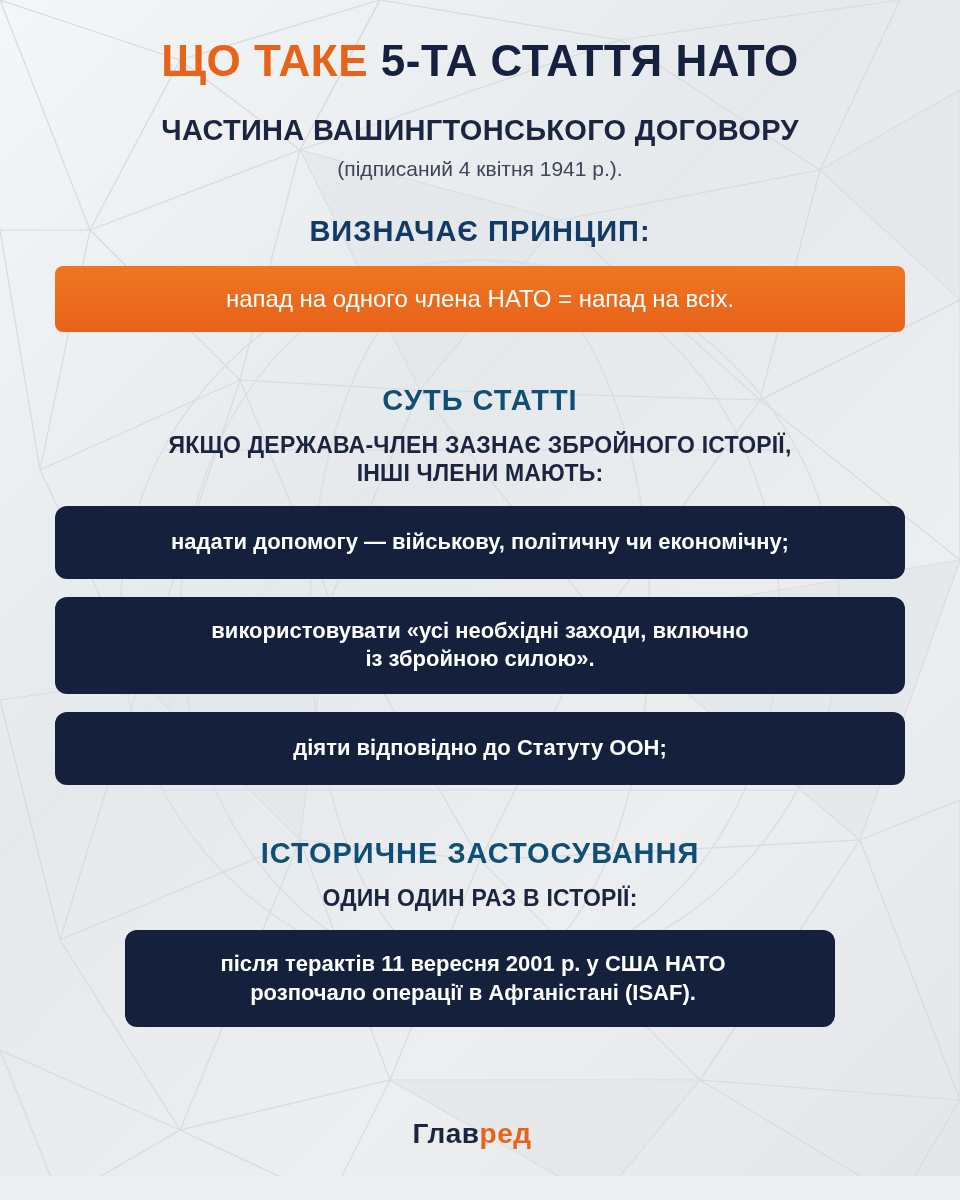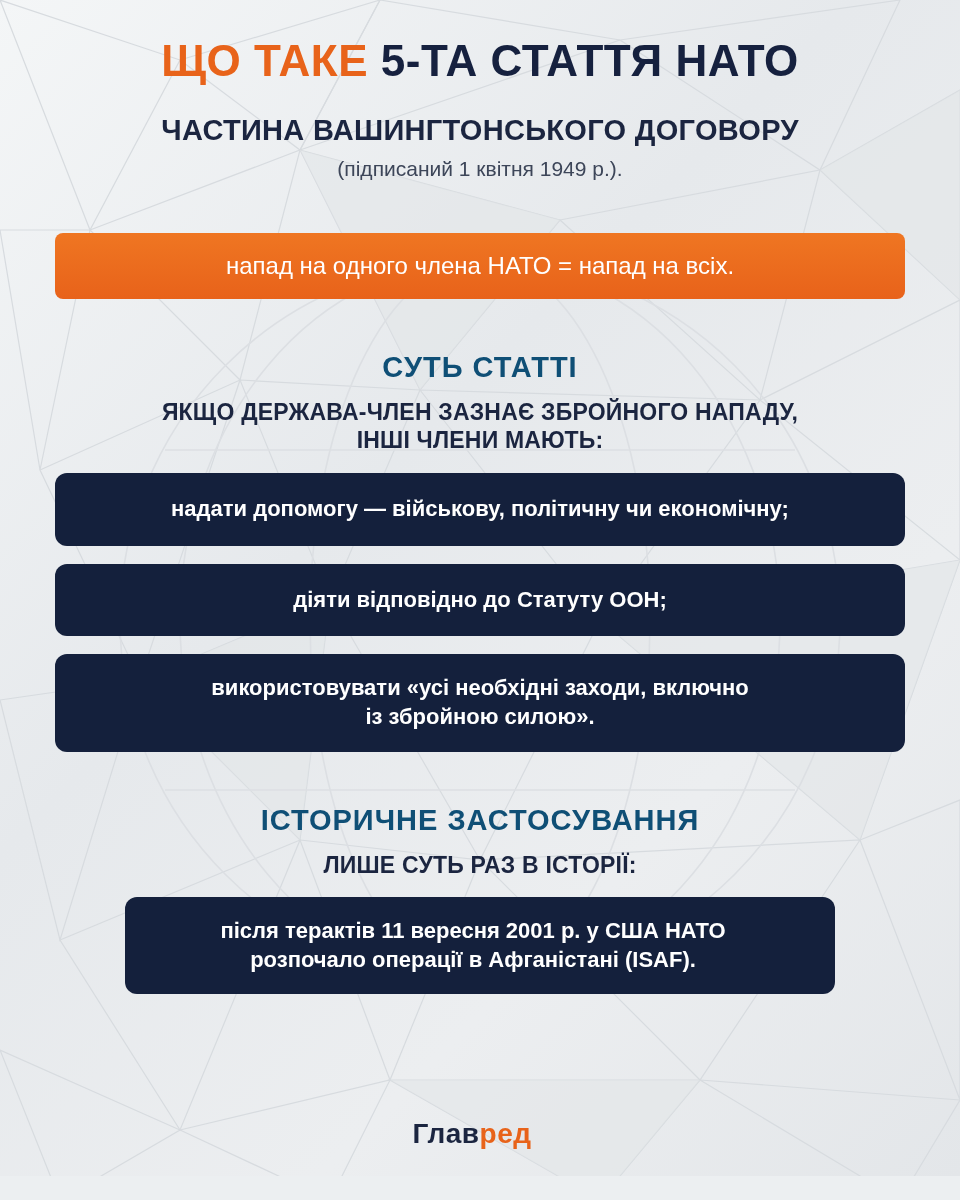--- a/index.html
+++ b/index.html
@@ -186,59 +186,60 @@
     </g>
   </svg>
 
   <div class="content">
 
     <h1 class="title">
       <span class="t-orange">ЩО ТАКЕ </span><span class="t-navy">5-ТА СТАТТЯ НАТО</span>
     </h1>
 
     <div class="subtitle">ЧАСТИНА ВАШИНГТОНСЬКОГО ДОГОВОРУ</div>
-    <div class="subnote">(підписаний 1 квітня 1949 р.).</div>
+    <div class="subnote">(підписаний 4 квітня 1941 р.).</div>
 
     <div class="gap-md"></div>
 
+    <div class="section-heading">ВИЗНАЧАЄ ПРИНЦИП:</div>
 
     <div class="bar-orange">напад на одного члена НАТО = напад на всіх.</div>
 
 
     <div class="gap-lg"></div>
 
     <div class="section-heading teal">СУТЬ СТАТТІ</div>
 
     <div class="gap-sm"></div>
 
     <div class="section-sub">
-      <div>ЯКЩО ДЕРЖАВА-ЧЛЕН ЗАЗНАЄ ЗБРОЙНОГО НАПАДУ,</div>
+      <div>ЯКЩО ДЕРЖАВА-ЧЛЕН ЗАЗНАЄ ЗБРОЙНОГО ІСТОРІЇ,</div>
       <div>ІНШІ ЧЛЕНИ МАЮТЬ:</div>
     </div>
 
     <div class="bar-navy">
       <div>надати допомогу — військову, політичну чи економічну;</div>
-    </div>
-
-    <div class="bar-navy">
-      <div>діяти відповідно до Статуту ООН;</div>
     </div>
 
     <div class="bar-navy two-line">
       <div>використовувати «усі необхідні заходи, включно</div>
       <div>із збройною силою».</div>
     </div>
 
+    <div class="bar-navy">
+      <div>діяти відповідно до Статуту ООН;</div>
+    </div>
+
     <div class="gap-lg"></div>
 
     <div class="section-heading teal">ІСТОРИЧНЕ ЗАСТОСУВАННЯ</div>
 
     <div class="gap-sm"></div>
 
-    <div class="section-sub">ЛИШЕ СУТЬ РАЗ В ІСТОРІЇ:</div>
+    <div class="section-sub">ОДИН ОДИН РАЗ В ІСТОРІЇ:</div>
 
     <div class="bar-navy narrow two-line">
       <div>після терактів 11 вересня 2001 р. у США НАТО</div>
       <div>розпочало операції в Афганістані (ISAF).</div>
     </div>
 
   </div>
 
   <div class="footer">
     <div class="logo">

